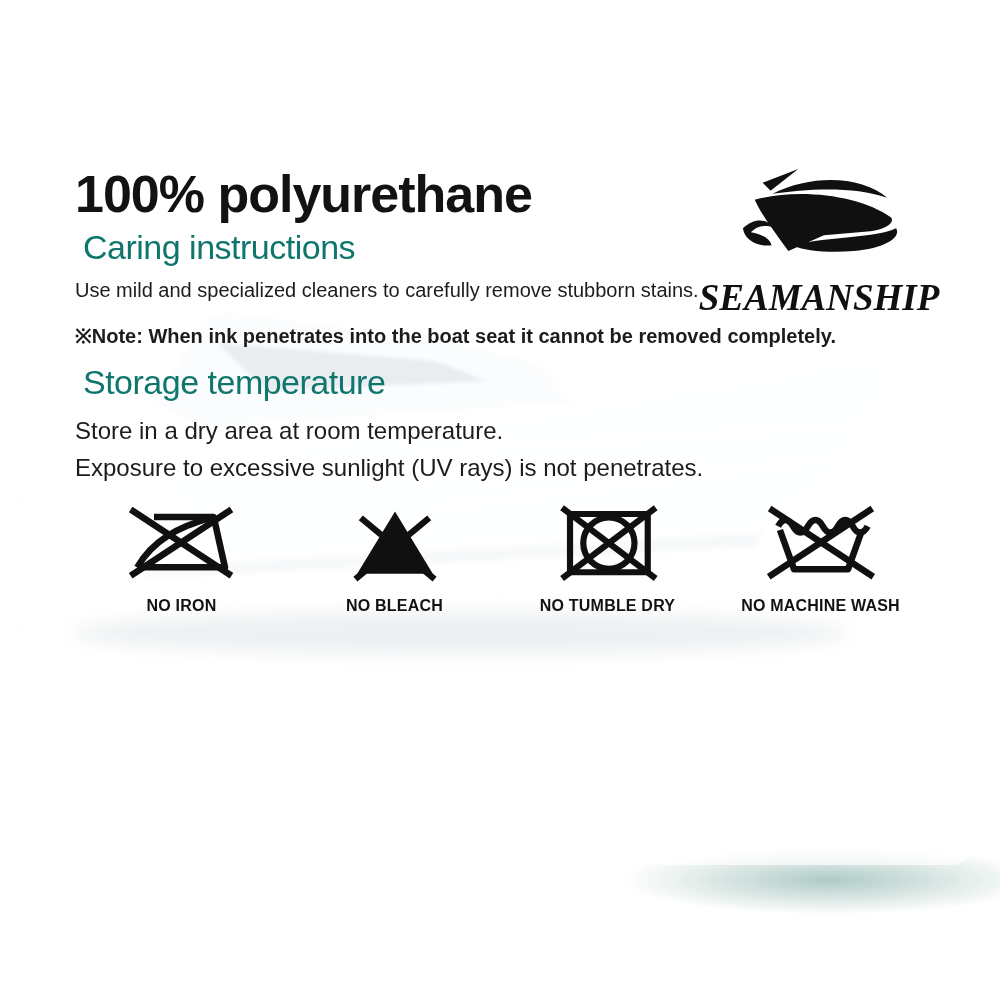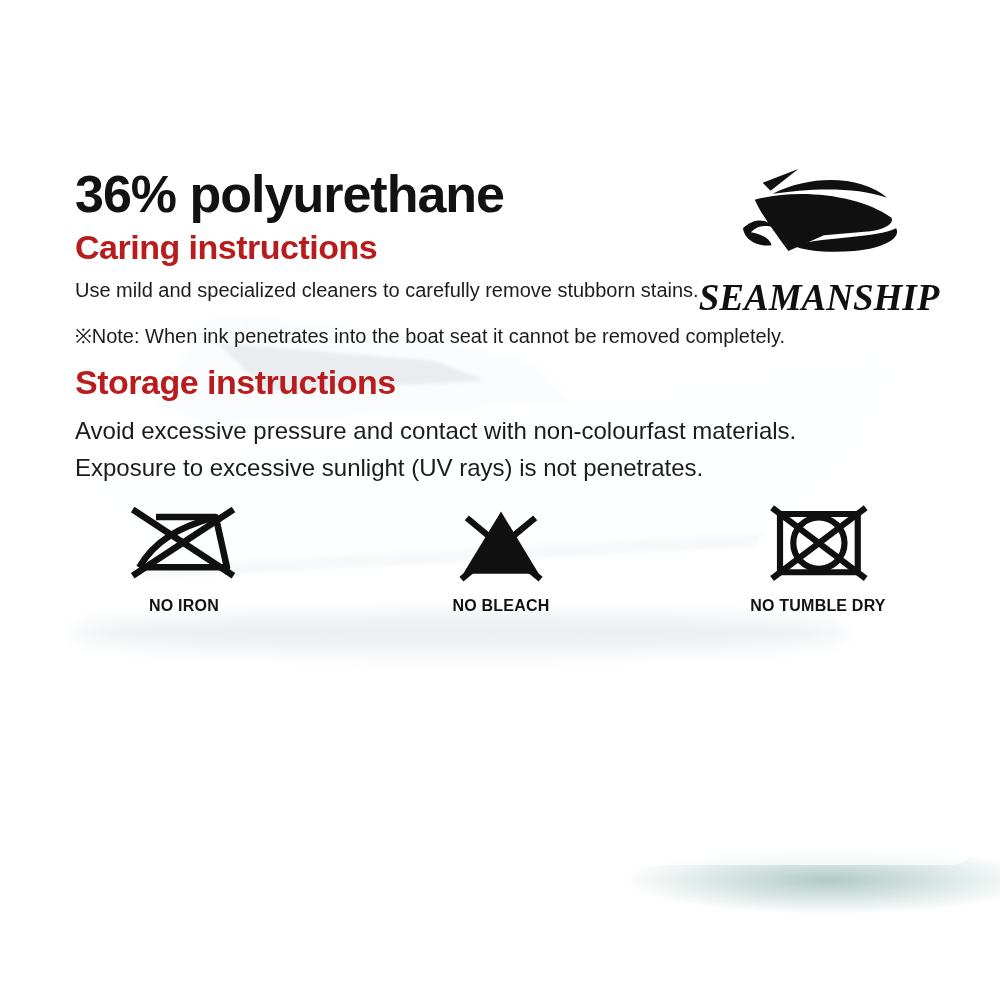--- a/index.html
+++ b/index.html
@@ -49,28 +49,28 @@
     border-radius:24px;
     box-sizing:border-box;
     padding:40px 40px 0 50px;
     color:#161616;
   }
   .title{
     font-size:52px;line-height:1.0;font-weight:800;letter-spacing:-1px;
     color:#121212;margin:0;
   }
   .section-heading{
-    font-size:34px;line-height:1.1;font-weight:700;letter-spacing:-0.5px;
-    color:#b91c1c;margin:9px 0 6px 0;
+    font-size:34px;line-height:1.1;font-weight:400;letter-spacing:-0.5px;
+    color:#0f766e;margin:9px 0 6px 8px;
   }
   .para{
     font-size:20px;line-height:37px;color:#1c1c1c;margin:0;
   }
   .para.justify{text-align:justify;}
-  .para.note{margin-top:9px;}
+  .para.note{margin-top:9px;font-weight:bold;}
   .storage-line{font-size:24px;line-height:37px;color:#1c1c1c;margin:0;}
   .storage-block{margin-top:10px;}
   
   .logo{position:absolute;top:36px;right:22px;width:268px;text-align:center;z-index:3;}
   .logo-icon{width:168px;height:100px;display:block;margin:0 auto;}
   .logo-text{
     font-family:"Liberation Serif", serif;
     font-style:italic;font-weight:700;font-size:37px;letter-spacing:0px;
     color:#101010;white-space:nowrap;margin-top:12px;
   }
@@ -114,31 +114,31 @@
     <svg class="logo-icon" viewBox="0 0 170 95">
       <path d="M28,16 L64,2 L36,24 Z" fill="#101010"></path>
       <path d="M38,27 C78,7 128,9 154,31 C120,19 72,22 38,27 Z" fill="#101010"></path>
       <path d="M20,33 C64,21 126,28 158,51 C162,57 152,63 137,65 L90,69 L54,85 C41,67 27,49 20,33 Z" fill="#101010"></path>
       <path d="M58,79 C98,70 142,72 163,62 C169,72 149,83 120,85 C96,87 70,85 58,79 Z" fill="#101010"></path>
       <path d="M8,62 C19,51 32,52 39,61 C29,58 22,60 16,66 C27,68 35,72 37,79 C24,81 10,75 8,62 Z" fill="#101010"></path>
     </svg>
     <div class="logo-text">SEAMANSHIP</div>
   </div>
 
-  <h1 class="title"><span>36% polyurethane</span><br></h1>
+  <h1 class="title"><span>100% polyurethane</span><br></h1>
 
   <h2 class="section-heading">Caring instructions</h2>
 
   <p class="para">Use mild and specialized cleaners to carefully remove stubborn stains.</p>
   <p class="para note">※Note: When ink penetrates into the boat seat it cannot be removed completely.</p>
 
-  <h2 class="section-heading">Storage instructions</h2>
+  <h2 class="section-heading">Storage temperature</h2>
 
   <div class="storage-block">
-    <p class="storage-line">Avoid excessive pressure and contact with non-colourfast materials.</p>
+    <p class="storage-line">Store in a dry area at room temperature.</p>
     <p class="storage-line">Exposure to excessive sunlight (UV rays) is not penetrates.</p>
   </div>
 
   <div class="symbols-row">
 
     <div class="symbol">
       <svg width="112" height="84" viewBox="0 0 120 90">
         <path class="stroke" d="M30,16 L94,16 L106,70 L12,70"></path>
         <path class="stroke" d="M12,70 C28,42 54,27 94,16"></path>
         <path class="stroke" d="M5,8 L113,79"></path>
@@ -159,15 +159,24 @@
     <div class="symbol">
       <svg width="106" height="84" viewBox="0 0 120 90">
         <rect class="stroke" x="17" y="11" width="88" height="66"></rect>
         <circle class="stroke" cx="61" cy="44" r="29"></circle>
         <path class="stroke" d="M8,4 L114,84"></path>
         <path class="stroke" d="M114,4 L8,84"></path>
       </svg>
       <div class="symbol-label">NO TUMBLE DRY</div>
     </div>
 
+    <div class="symbol">
+      <svg width="118" height="84" viewBox="0 0 124 90">
+        <path class="stroke" d="M16,26 C21,17 27,17 32,26 C37,35 43,35 48,26 C53,17 59,17 64,26 C69,35 75,35 80,26 C85,17 91,17 96,26 C101,35 107,35 112,26"></path>
+        <path class="stroke" d="M18,30 L33,72 L91,72 L106,30"></path>
+        <path class="stroke" d="M7,7 L118,80"></path>
+        <path class="stroke" d="M117,7 L6,80"></path>
+      </svg>
+      <div class="symbol-label">NO MACHINE WASH</div>
+    </div>
 
   </div>
 </div>
 
 </body></html>

